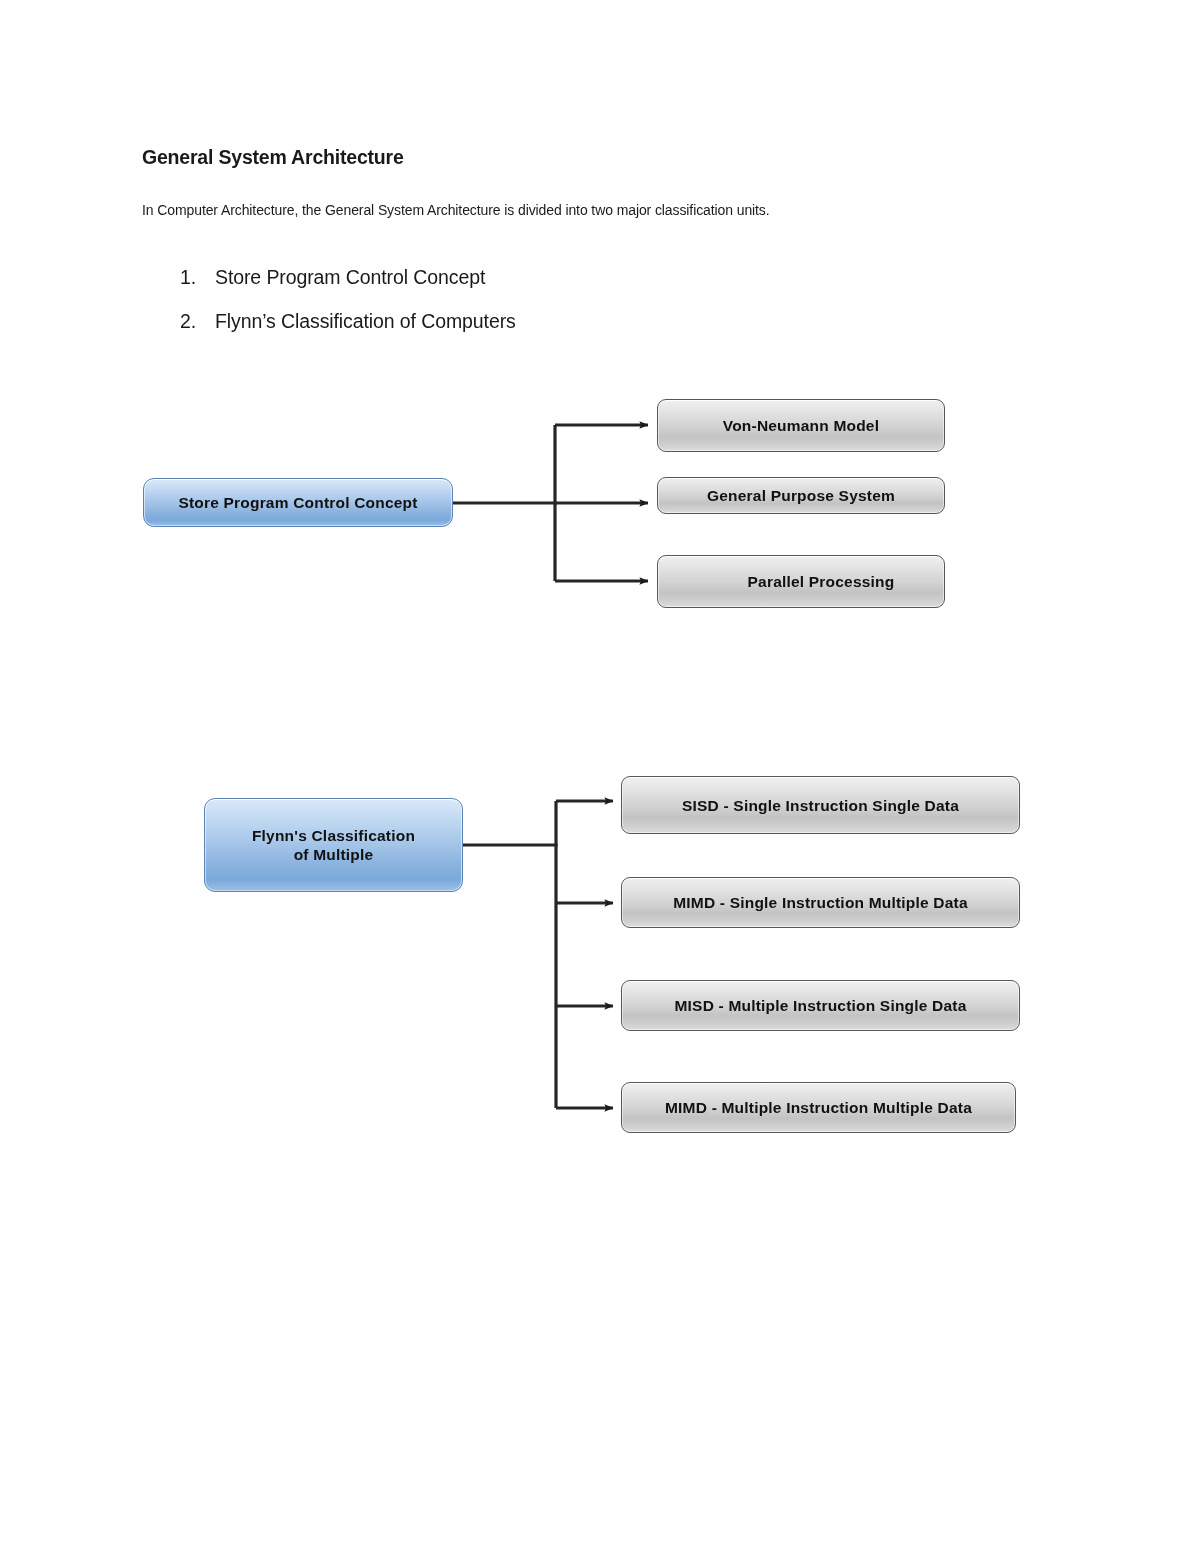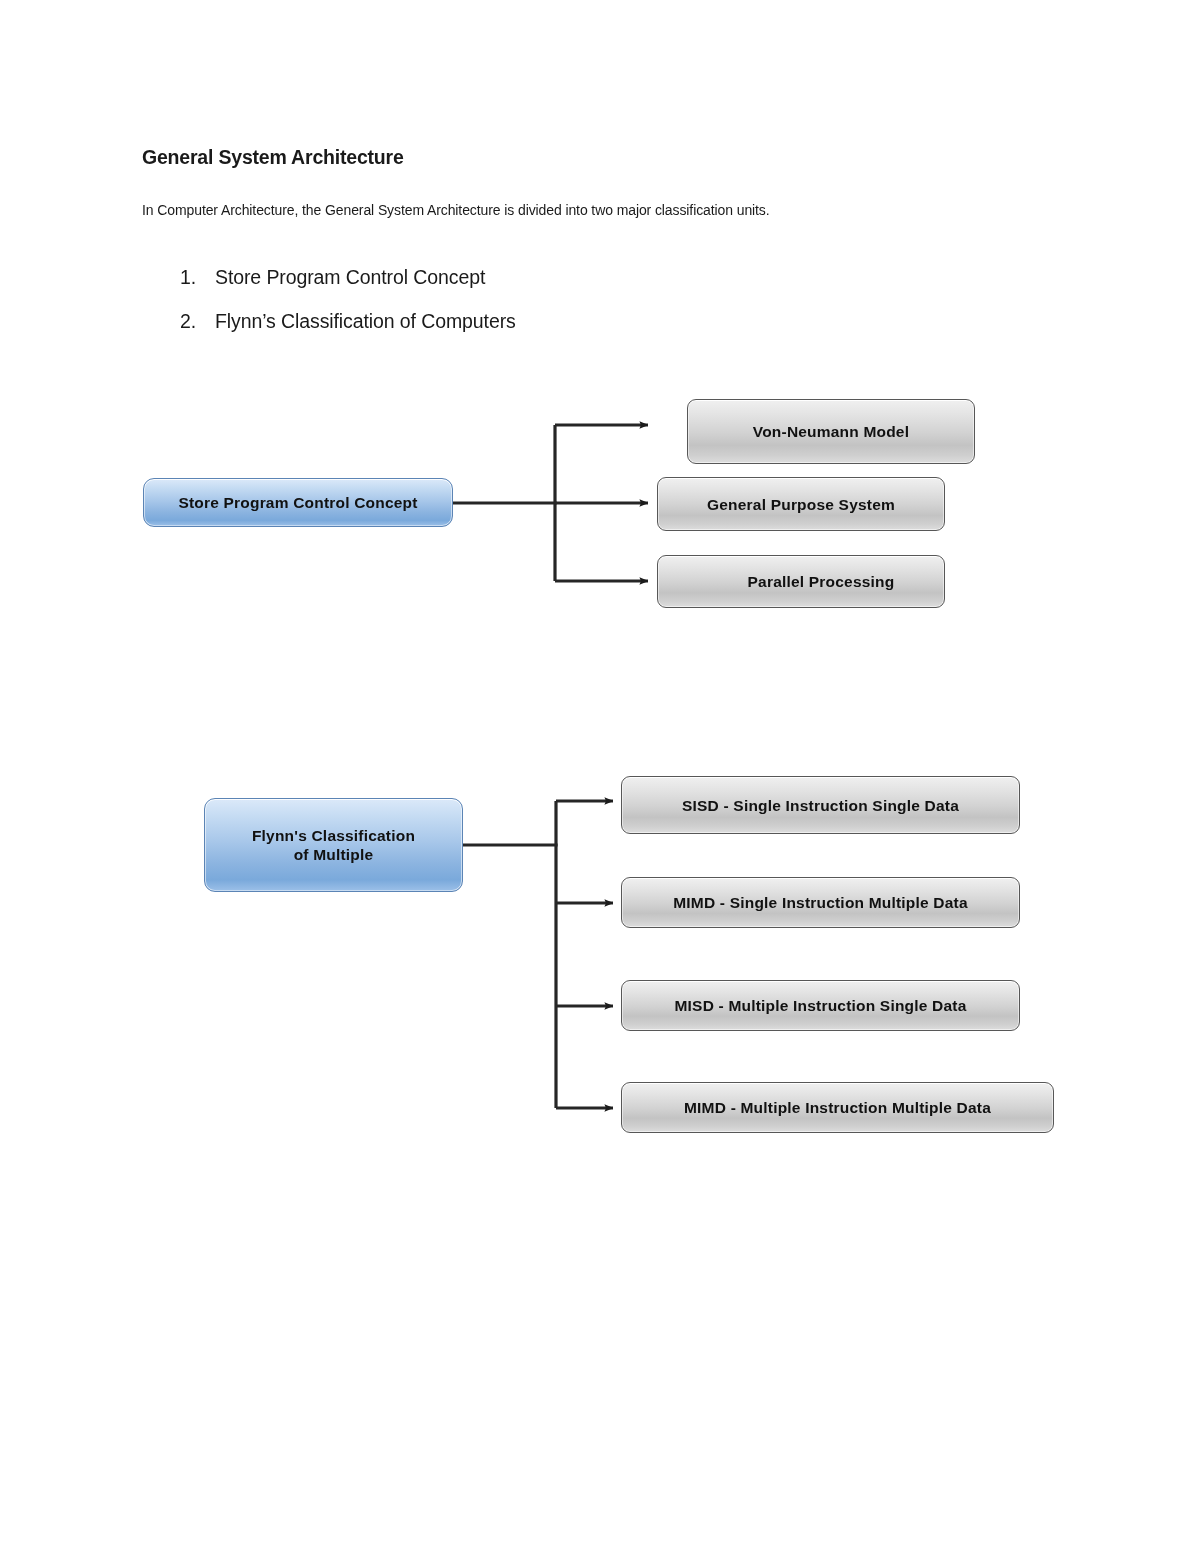--- a/index.html
+++ b/index.html
@@ -190,25 +190,25 @@
 
         <path d="M556,1108 L613,1108" marker-end="url(#arrowhead)"></path>
       </g>
     </svg>
   </div>
 
   <div class="node node-blue" style="left:143px; top:478px; width:310px; height:49px;">
     <span class="node-label">Store Program Control Concept</span>
   </div>
 
-  <div class="node node-grey" style="left:687px; top:399px; width:288px; height:65px;">
+  <div class="node node-grey" style="left:657px; top:399px; width:288px; height:53px;">
     <span class="node-label">Von-Neumann Model</span>
   </div>
 
-  <div class="node node-grey" style="left:657px; top:477px; width:288px; height:54px;">
+  <div class="node node-grey" style="left:657px; top:477px; width:288px; height:37px;">
     <span class="node-label">General Purpose System</span>
   </div>
 
   <div class="node node-grey" style="left:657px; top:555px; width:288px; height:53px;padding-left:40px;">
     <span class="node-label">Parallel Processing</span>
   </div>
 
   <div class="node node-blue" style="left:204px; top:798px; width:259px; height:94px;">
     <span class="node-label">Flynn's Classification
 of Multiple</span>
@@ -219,17 +219,17 @@
   </div>
 
   <div class="node node-grey" style="left:621px; top:877px; width:399px; height:51px;">
     <span class="node-label">MIMD - Single Instruction Multiple Data</span>
   </div>
 
   <div class="node node-grey" style="left:621px; top:980px; width:399px; height:51px;">
     <span class="node-label">MISD - Multiple Instruction Single Data</span>
   </div>
 
-  <div class="node node-grey" style="left:621px; top:1082px; width:433px; height:51px;">
+  <div class="node node-grey" style="left:621px; top:1082px; width:395px; height:51px;">
     <span class="node-label">MIMD - Multiple Instruction Multiple Data</span>
   </div>
 
 </div>
 
 </body></html>

